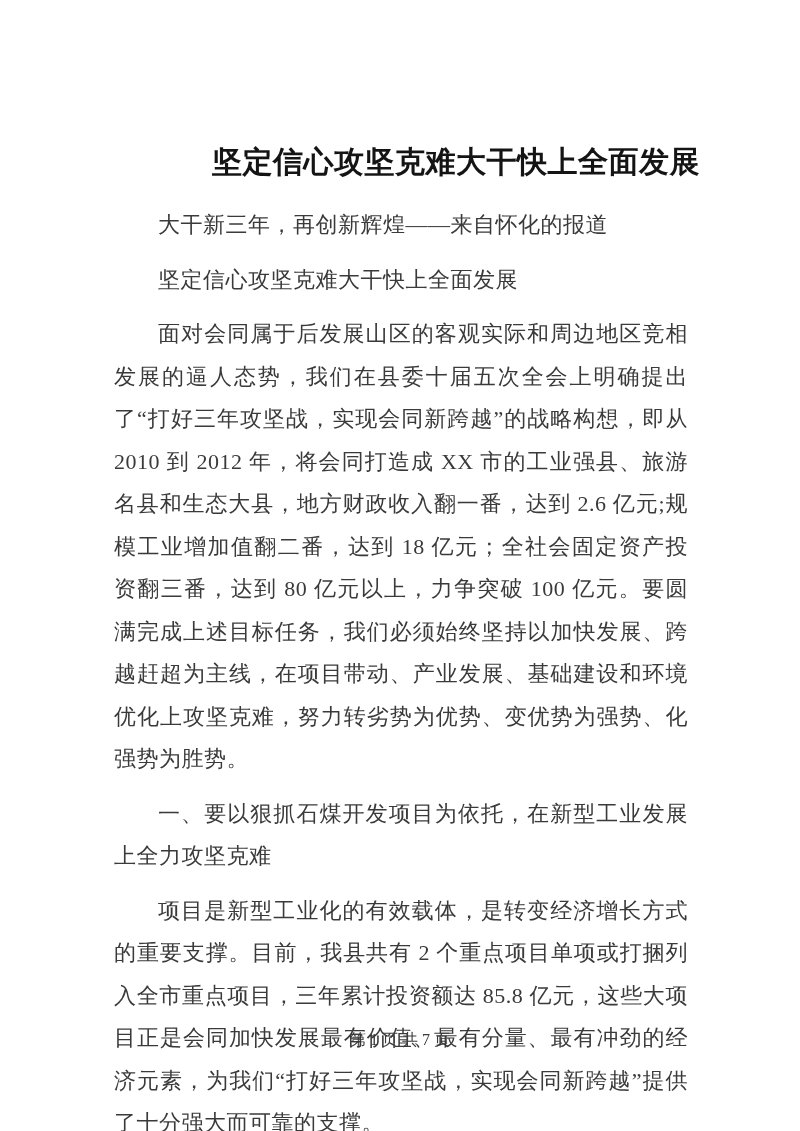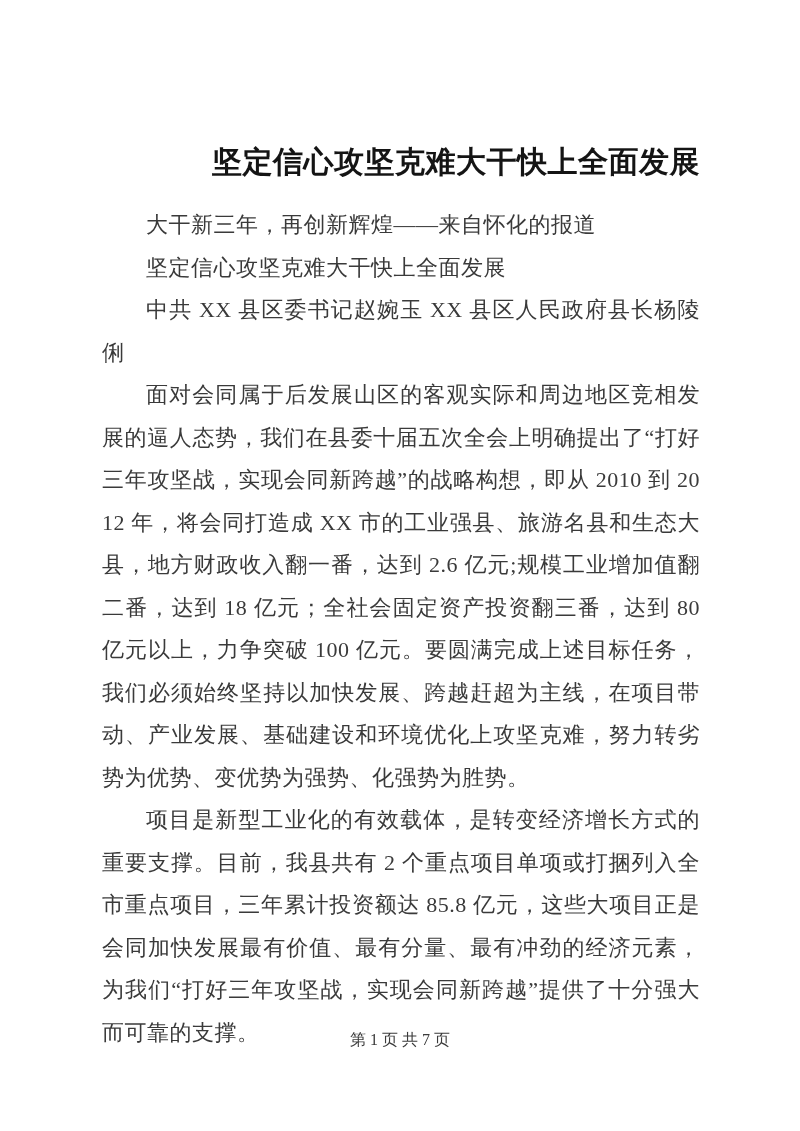--- a/index.html
+++ b/index.html
@@ -24,21 +24,21 @@
     line-height: 40px;
     font-weight: 700;
     color: #141414;
     text-align: right;
     margin: 0 0 22px 0;
     letter-spacing: 0.5px;
   }
   .para {
     font-size: 22px;
     line-height: 42.5px;
-    margin: 0;
+    margin: 12px;
     text-align: justify;
     text-indent: 2em;
     letter-spacing: 0.5px;
     word-break: break-all;
   }
   .page-footer {
     position: absolute;
     top: 1028px;
     left: 0;
     width: 100%;
@@ -52,22 +52,22 @@
 <body>
 
 <div class="page">
   <div class="content">
     <h1 class="doc-title">坚定信心攻坚克难大干快上全面发展</h1>
 
     <p class="para">大干新三年，再创新辉煌——来自怀化的报道</p>
 
     <p class="para">坚定信心攻坚克难大干快上全面发展</p>
 
-    <p class="para">中共 XX 县区委书记赵婉玉 XX 县区人民政府县长杨陵俐</p>
 
     <p class="para">面对会同属于后发展山区的客观实际和周边地区竞相发展的逼人态势，我们在县委十届五次全会上明确提出了“打好三年攻坚战，实现会同新跨越”的战略构想，即从 2010 到 2012 年，将会同打造成 XX 市的工业强县、旅游名县和生态大县，地方财政收入翻一番，达到 2.6 亿元;规模工业增加值翻二番，达到 18 亿元；全社会固定资产投资翻三番，达到 80 亿元以上，力争突破 100 亿元。要圆满完成上述目标任务，我们必须始终坚持以加快发展、跨越赶超为主线，在项目带动、产业发展、基础建设和环境优化上攻坚克难，努力转劣势为优势、变优势为强势、化强势为胜势。</p>
 
+    <p class="para">一、要以狠抓石煤开发项目为依托，在新型工业发展上全力攻坚克难</p>
 
     <p class="para">项目是新型工业化的有效载体，是转变经济增长方式的重要支撑。目前，我县共有 2 个重点项目单项或打捆列入全市重点项目，三年累计投资额达 85.8 亿元，这些大项目正是会同加快发展最有价值、最有分量、最有冲劲的经济元素，为我们“打好三年攻坚战，实现会同新跨越”提供了十分强大而可靠的支撑。</p>
   </div>
 
   <div class="page-footer">第 1 页  共 7 页</div>
 </div>
 
 </body></html>

